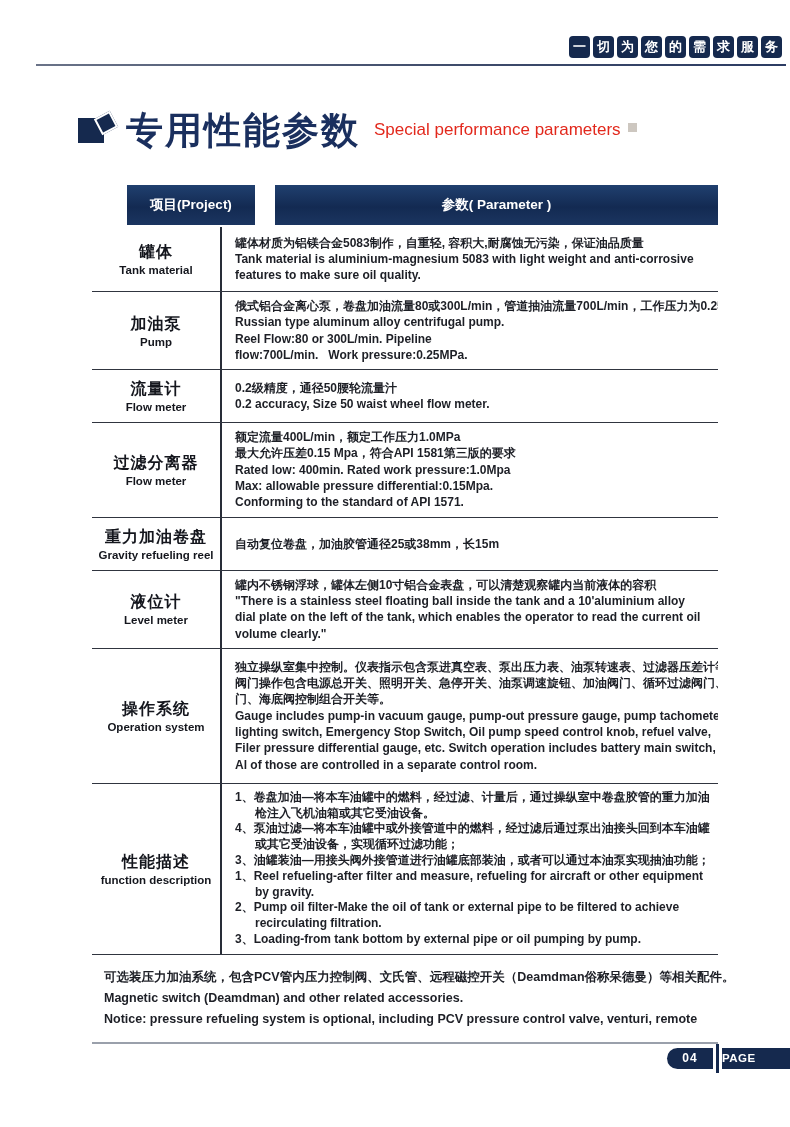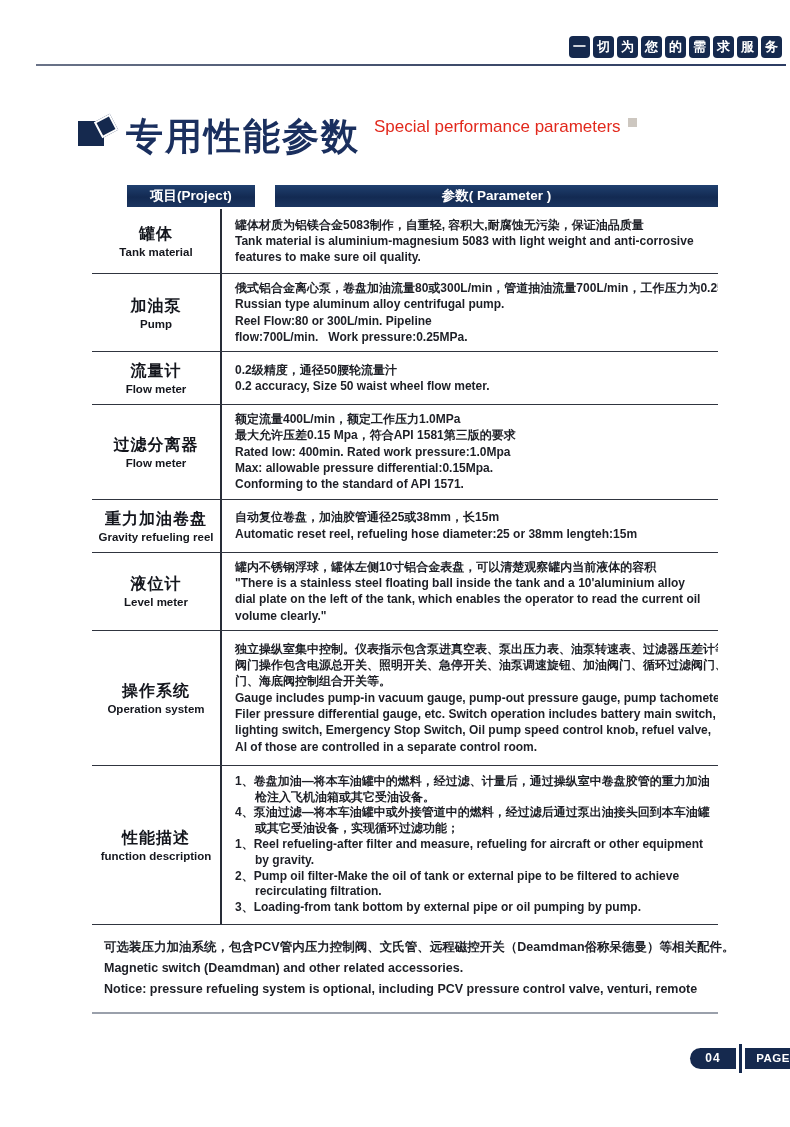--- a/index.html
+++ b/index.html
@@ -13,32 +13,32 @@
   #page{position:relative;width:790px;height:1127px;background:#fff;overflow:hidden;margin:0 auto;}
 
   
   .banner{position:absolute;top:36px;right:8px;display:flex;gap:3px;}
   .banner .ch{width:21px;height:22px;background:var(--navy);color:#fff;border-radius:4px;
     font-size:13px;font-weight:bold;display:flex;align-items:center;justify-content:center;}
   .topline{position:absolute;top:64px;left:36px;right:4px;height:2px;
     background:linear-gradient(90deg,#6a7388,#3f4c6b 55%,#2c3c63);}
 
   
-  .title-row{position:absolute;top:118px;left:78px;display:flex;align-items:flex-start;}
+  .title-row{position:absolute;top:112px;left:78px;display:flex;align-items:center;}
   .title-icon{position:relative;width:40px;height:30px;margin-right:8px;margin-bottom:2px;}
   .title-icon .big{position:absolute;left:0;top:3px;width:26px;height:25px;background:var(--navy);}
   .title-icon .small{position:absolute;left:19px;top:-1px;width:14px;height:14px;background:var(--navy);
     border:2.5px solid #fff;transform:rotate(-28deg);}
   .title-cn{font-size:37px;font-weight:900;color:#1a2f5e;letter-spacing:2px;line-height:1;}
   .title-en{font-size:17px;font-weight:normal;color:var(--red);margin-left:14px;margin-bottom:3px;line-height:1;}
   .title-sq{width:9px;height:9px;background:#cdc7c0;margin-left:7px;margin-bottom:6px;}
 
   
   .ptable{position:absolute;top:185px;left:92px;width:626px;}
-  .thead{display:flex;gap:20px;height:22px;padding-left:35px;}
+  .thead{display:flex;gap:20px;height:40px;padding-left:35px;}
   .th{background:linear-gradient(180deg,#20406f 0%,#132a52 55%,#1b3560 100%);
     color:#fff;font-size:13.5px;font-weight:bold;display:flex;align-items:center;justify-content:center;}
   .th1{width:128px;}
   .th2{flex:1;}
   .tbody{margin-top:2px;}
   .trow{display:flex;border-bottom:1.6px solid var(--line);}
   .cell-label{width:128px;display:flex;flex-direction:column;justify-content:center;
     align-items:center;text-align:center;flex-shrink:0;}
   .label-cn{font-size:16px;font-weight:900;color:#14161d;letter-spacing:1px;}
   .label-en{font-size:11.5px;font-weight:bold;color:#14161d;margin-top:1px;}
@@ -49,21 +49,21 @@
 
   
   .note{padding:12px 2px 12px 12px;border-bottom:2px solid #9aa0ab;}
   .note > div{white-space:pre;font-size:12.5px;font-weight:bold;color:var(--ink);line-height:21px;}
 
   
   .page-badge{position:absolute;top:1044px;right:0;display:flex;align-items:center;}
   .pb-num{width:46px;height:21px;background:var(--navy);color:#fff;border-radius:11px 0 0 11px;
     text-align:center;font-weight:bold;font-size:12px;line-height:21px;letter-spacing:1px;}
   .pb-bar{width:3px;height:29px;background:var(--navy);margin:0 3px;}
-  .pb-label{width:45px;height:21px;background:var(--navy);color:#fff;text-align:right;
+  .pb-label{width:68px;height:21px;background:var(--navy);color:#fff;text-align:left;
     font-weight:bold;font-size:11.5px;line-height:21px;letter-spacing:0.5px;}
 </style>
 </head>
 <body>
 
 <div id="page">
 
   <div class="banner">
     <span class="ch">一</span>
     <span class="ch">切</span>
@@ -144,21 +144,20 @@
           </div>
       </div>
 
       <div class="trow" style="min-height:52px;">
         <div class="cell-label">
           <div class="label-cn">重力加油卷盘</div>
           <div class="label-en">Gravity refueling reel</div>
         </div>
         <div class="cell-param">
             <div>自动复位卷盘，加油胶管通径25或38mm，长15m</div>
-            <div>Automatic reset reel, refueling hose diameter:25 or 38mm lengteh:15m</div>
           </div>
       </div>
 
       <div class="trow" style="min-height:74px;">
         <div class="cell-label">
           <div class="label-cn">液位计</div>
           <div class="label-en">Level meter</div>
         </div>
         <div class="cell-param">
             <div>罐内不锈钢浮球，罐体左侧10寸铝合金表盘，可以清楚观察罐内当前液体的容积</div>
@@ -171,34 +170,35 @@
       <div class="trow" style="min-height:134px;">
         <div class="cell-label">
           <div class="label-cn">操作系统</div>
           <div class="label-en">Operation system</div>
         </div>
         <div class="cell-param">
             <div>独立操纵室集中控制。仪表指示包含泵进真空表、泵出压力表、油泵转速表、过滤器压差计等。开关</div>
             <div>阀门操作包含电源总开关、照明开关、急停开关、油泵调速旋钮、加油阀门、循环过滤阀门、取样阀</div>
             <div>门、海底阀控制组合开关等。</div>
             <div>Gauge includes pump-in vacuum gauge, pump-out pressure gauge, pump tachometer,</div>
+            <div>lighting switch, Emergency Stop Switch, Oil pump speed control knob, refuel valve,</div>
             <div>Filer pressure differential gauge, etc. Switch operation includes battery main switch,</div>
-            <div>lighting switch, Emergency Stop Switch, Oil pump speed control knob, refuel valve,</div>
             <div>Al of those are controlled in a separate control room.</div>
           </div>
       </div>
 
       <div class="trow" style="min-height:158px;">
         <div class="cell-label">
           <div class="label-cn">性能描述</div>
           <div class="label-en">function description</div>
         </div>
         <div class="cell-param hang">
             <div>1、卷盘加油—将本车油罐中的燃料，经过滤、计量后，通过操纵室中卷盘胶管的重力加油枪注入飞机油箱或其它受油设备。</div>
             <div>4、泵油过滤—将本车油罐中或外接管道中的燃料，经过滤后通过泵出油接头回到本车油罐或其它受油设备，实现循环过滤功能；</div>
+            <div>3、油罐装油—用接头阀外接管道进行油罐底部装油，或者可以通过本油泵实现抽油功能；</div>
             <div>1、Reel refueling-after filter and measure, refueling for aircraft or other equipment by gravity.</div>
             <div>2、Pump oil filter-Make the oil of tank or external pipe to be filtered to achieve recirculating filtration.</div>
             <div>3、Loading-from tank bottom by external pipe or oil pumping by pump.</div>
           </div>
       </div>
 
     </div>
 
     <div class="note">
         <div>可选装压力加油系统，包含PCV管内压力控制阀、文氏管、远程磁控开关（Deamdman俗称呆德曼）等相关配件。</div>

